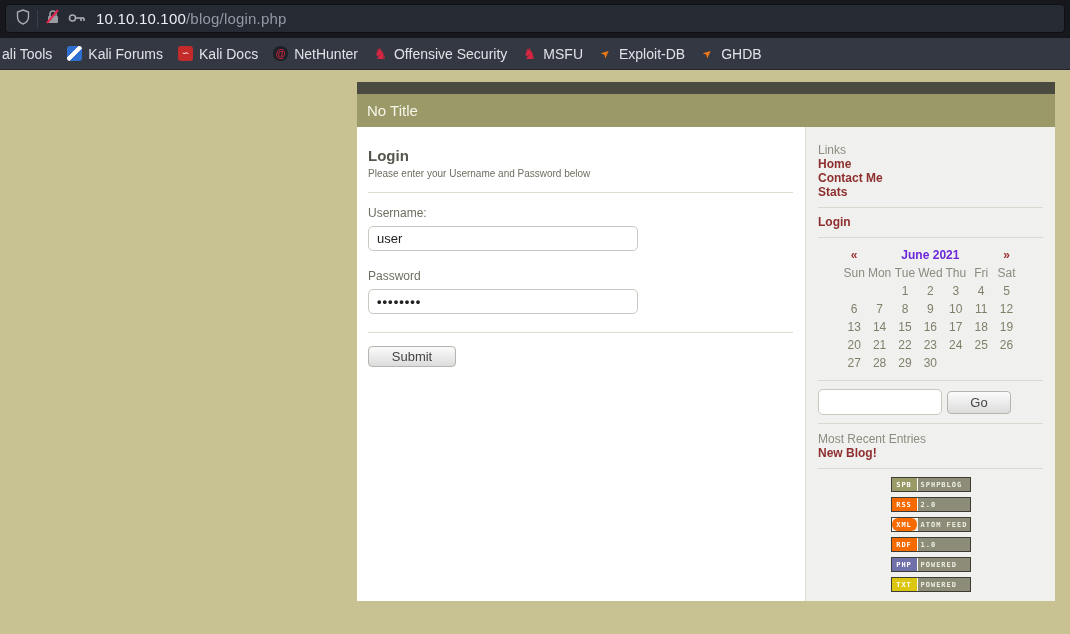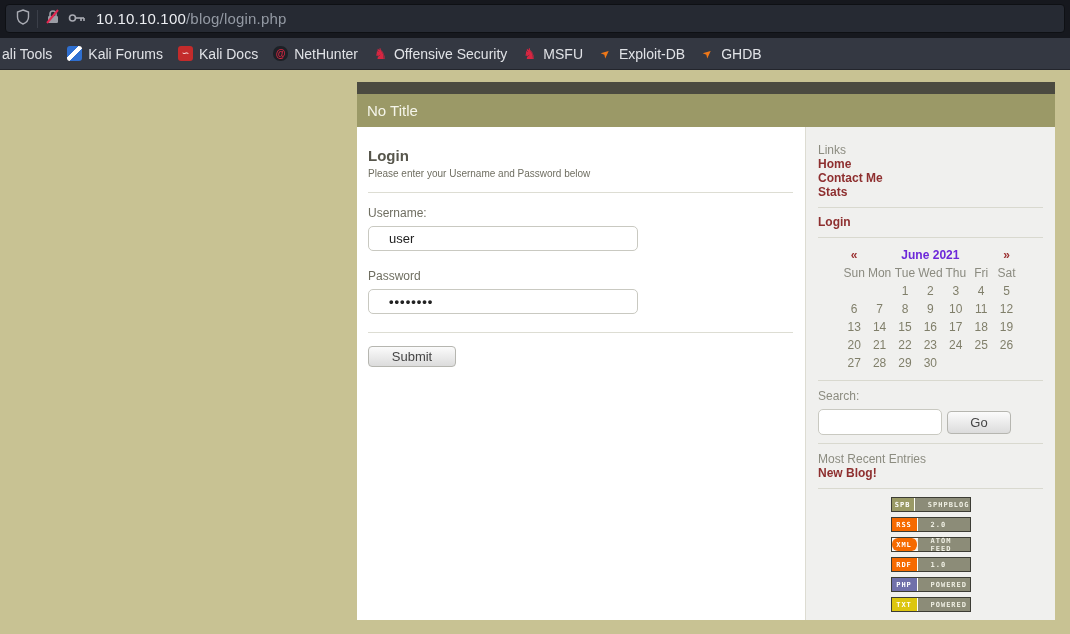--- a/index.html
+++ b/index.html
@@ -35,21 +35,21 @@
   .body-row { display:flex; }
   .main { width:448px; min-height:474px; background:#ffffff; padding:20px 12px 12px 11px; }
   .sidebar { width:250px; min-height:474px; background:#f0f0ee; border-left:1px solid #dddcd2; padding:16px 12px 8px 12px; font-size:12px; }
 
   
   .login-h { font-size:15px; font-weight:bold; color:#57564c; margin-bottom:4px; }
   .login-sub { font-size:10px; color:#6f6e61; }
   .main hr { border:0; border-top:1px solid #ddddd3; margin:13px 0; }
   .fld-label { font-size:12px; color:#6f6e61; margin-bottom:6px; }
   .txt-input { display:block; width:270px; height:25px; border:1px solid #c9c9c1; border-radius:5px;
-               padding:0 20px; font-size:13px; color:#222; background:#fff; outline:none;
+               padding:0 8px; font-size:13px; color:#222; background:#fff; outline:none;
                font-family:"Liberation Sans", sans-serif; margin-bottom:18px; }
   .pwd { font-size:13px; font-weight:bold; letter-spacing:1px; }
   .btn { display:inline-block; background:linear-gradient(#fbfbfb,#dcdcdc); border:1px solid #b6b6b0;
          border-radius:4px; color:#454545; font-size:13px; font-family:"Liberation Sans", sans-serif; }
   .submit-btn { width:88px; height:21px; }
 
   
   .side-label { color:#8c8c80; margin-bottom:1px; }
   .side-link { display:block; color:#8e2f2f; font-weight:bold; text-decoration:none; line-height:13px; margin-bottom:1px; cursor:pointer; }
   .sidebar hr { border:0; border-top:1px solid #d9d9cf; margin:8px 0; }
@@ -65,21 +65,21 @@
   .search-input { width:124px; height:26px; border:1px solid #c9c9c1; border-radius:5px; background:#fff;
                   padding:0 6px; font-size:12px; outline:none; font-family:"Liberation Sans", sans-serif; }
   .go-btn { width:64px; height:23px; }
 
   .badges { display:flex; flex-direction:column; align-items:center; gap:5px; margin-top:8px; }
   .badge { width:80px; height:15px; border:1px solid #3c3c34; box-shadow:inset 0 0 0 1px rgba(255,255,255,.75);
            display:flex; font-family:"DejaVu Sans Mono", monospace; font-size:7px; font-weight:bold;
            letter-spacing:1px; cursor:pointer; }
   .badge-left { width:26px; display:flex; align-items:center; justify-content:center; color:#fff;
                 border-right:1px solid #fdfdf5; }
-  .badge-right { flex:1; background:#8c8c78; color:#efefe3; display:flex; align-items:center; padding-left:13px; }
+  .badge-right { flex:1; background:#8c8c78; color:#efefe3; display:flex; align-items:center; padding-left:3px; }
 </style>
 </head>
 <body>
 
 <div class="url-row">
   <div class="url-bar">
     <div class="url-icons">
       <span>
         <svg width="14" height="16" viewBox="0 0 14 16">
             <path d="M7 1 L12.5 3 V8 C12.5 11.5 10 13.8 7 15 C4 13.8 1.5 11.5 1.5 8 V3 Z" fill="none" stroke="#a9abb3" stroke-width="1.4"></path>
@@ -237,21 +237,20 @@
                 <span>29</span>
                 <span>30</span>
                 <span></span>
                 <span></span>
                 <span></span>
               </div>
             </div>
         </div>
 
         <hr>
-        <div class="side-label">Search:</div>
         <div class="search-row">
           <input class="search-input" type="text" style="">
           <button class="btn go-btn">Go</button>
         </div>
         <hr>
         <div class="side-label">Most Recent Entries</div>
         <a class="side-link">New Blog!</a>
         <hr>
 
         <div class="badges">

